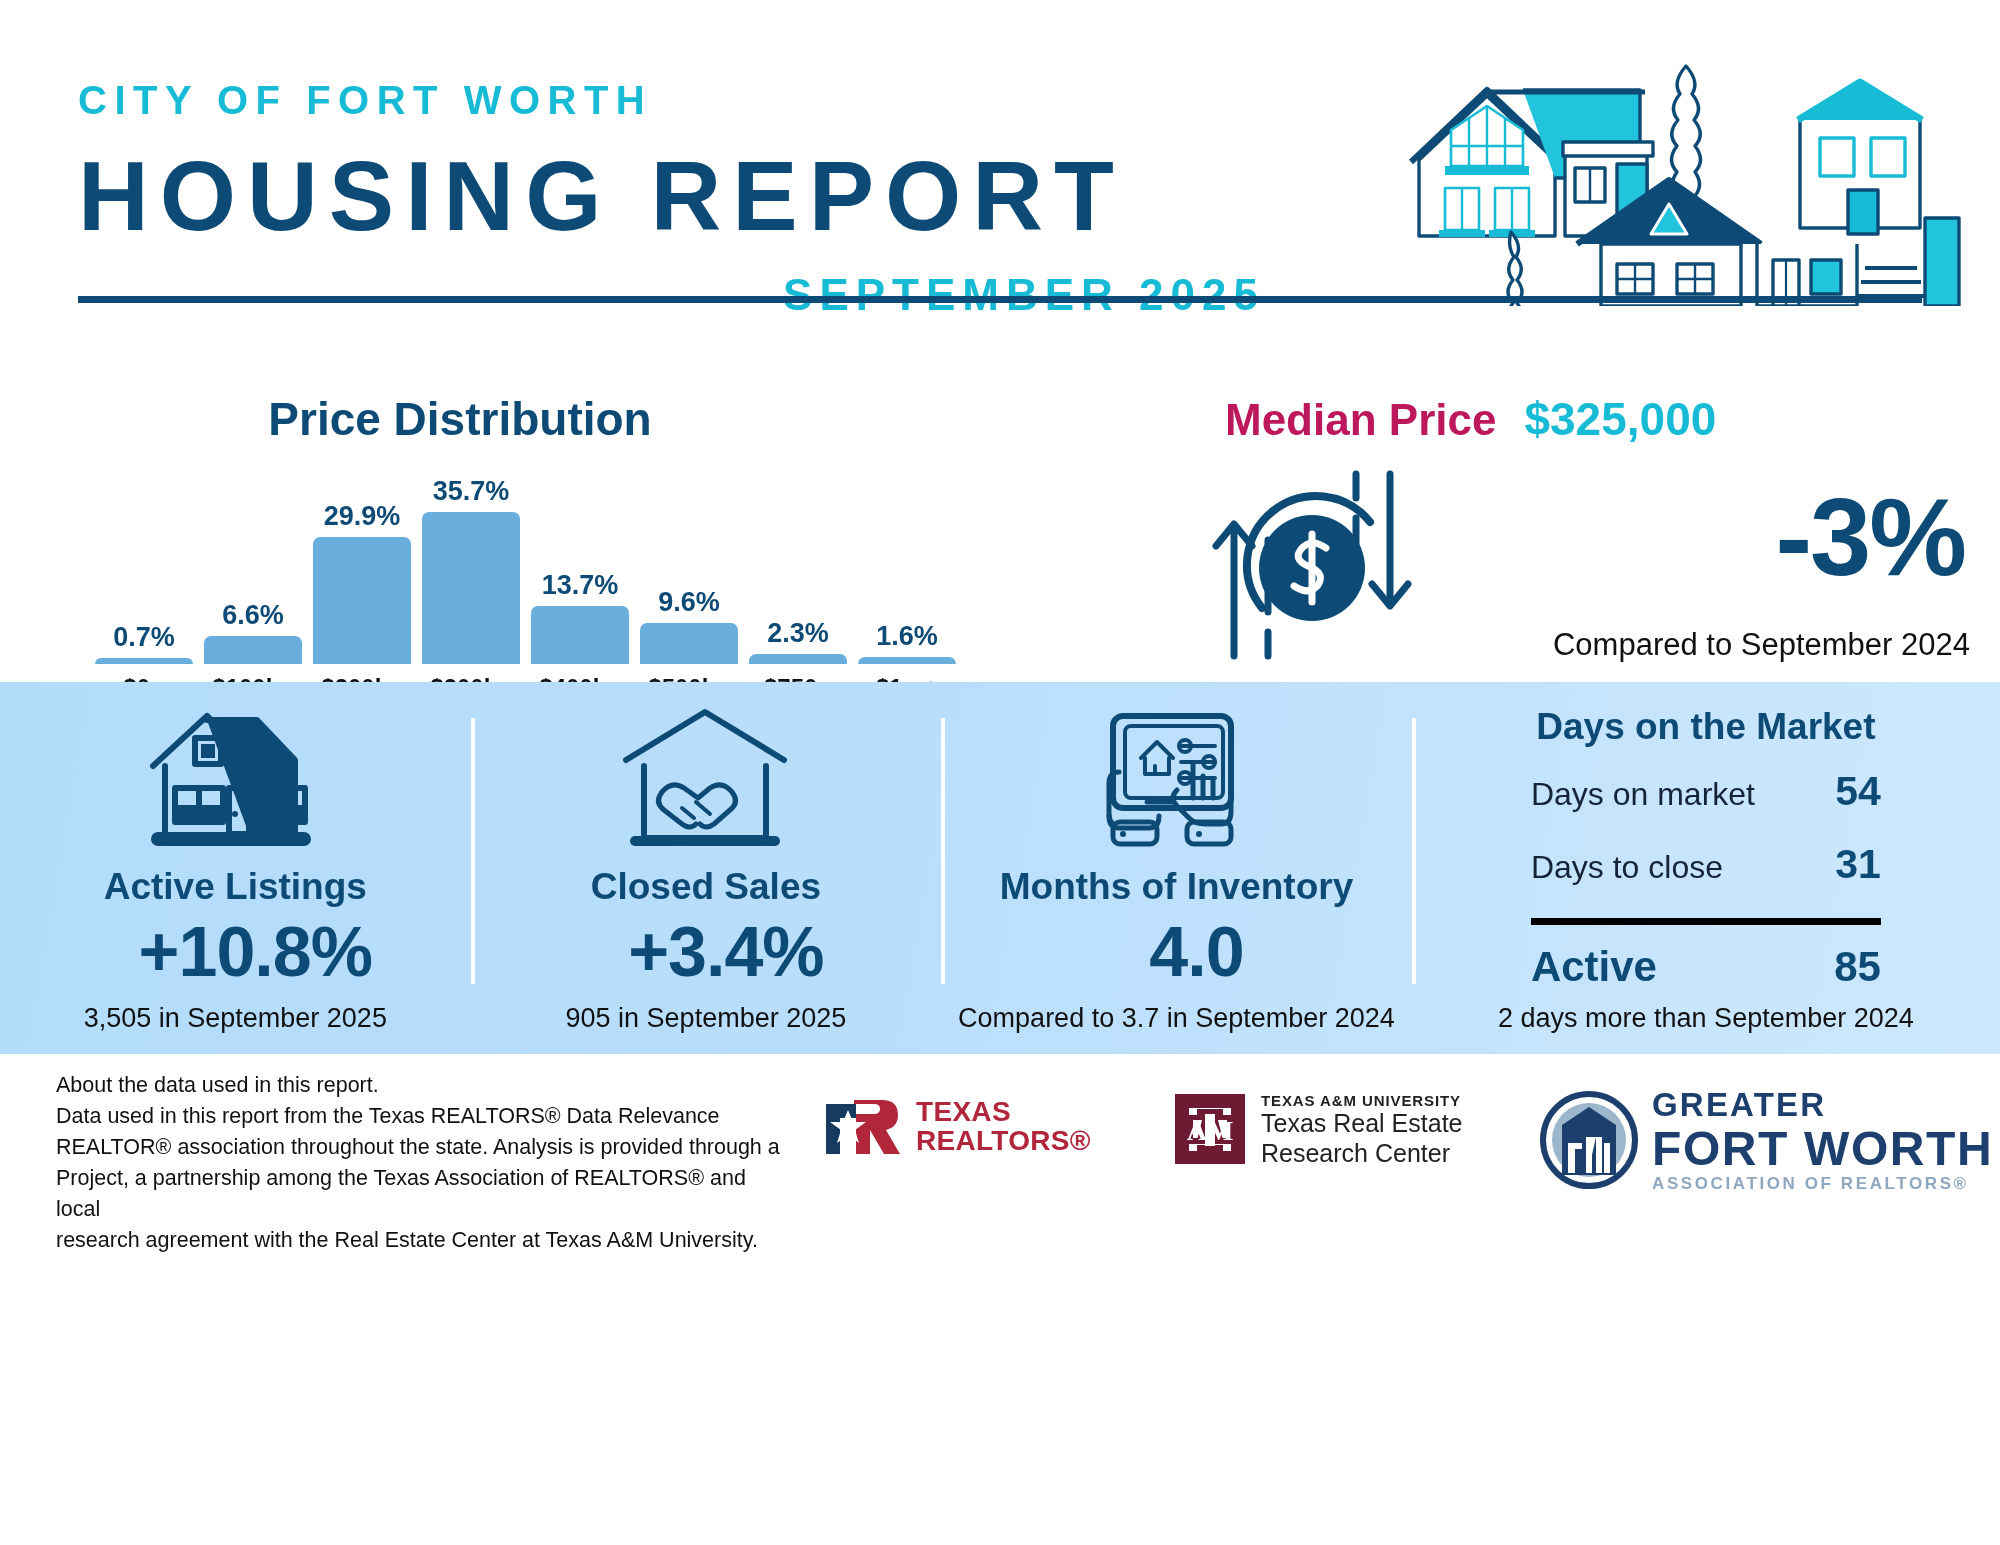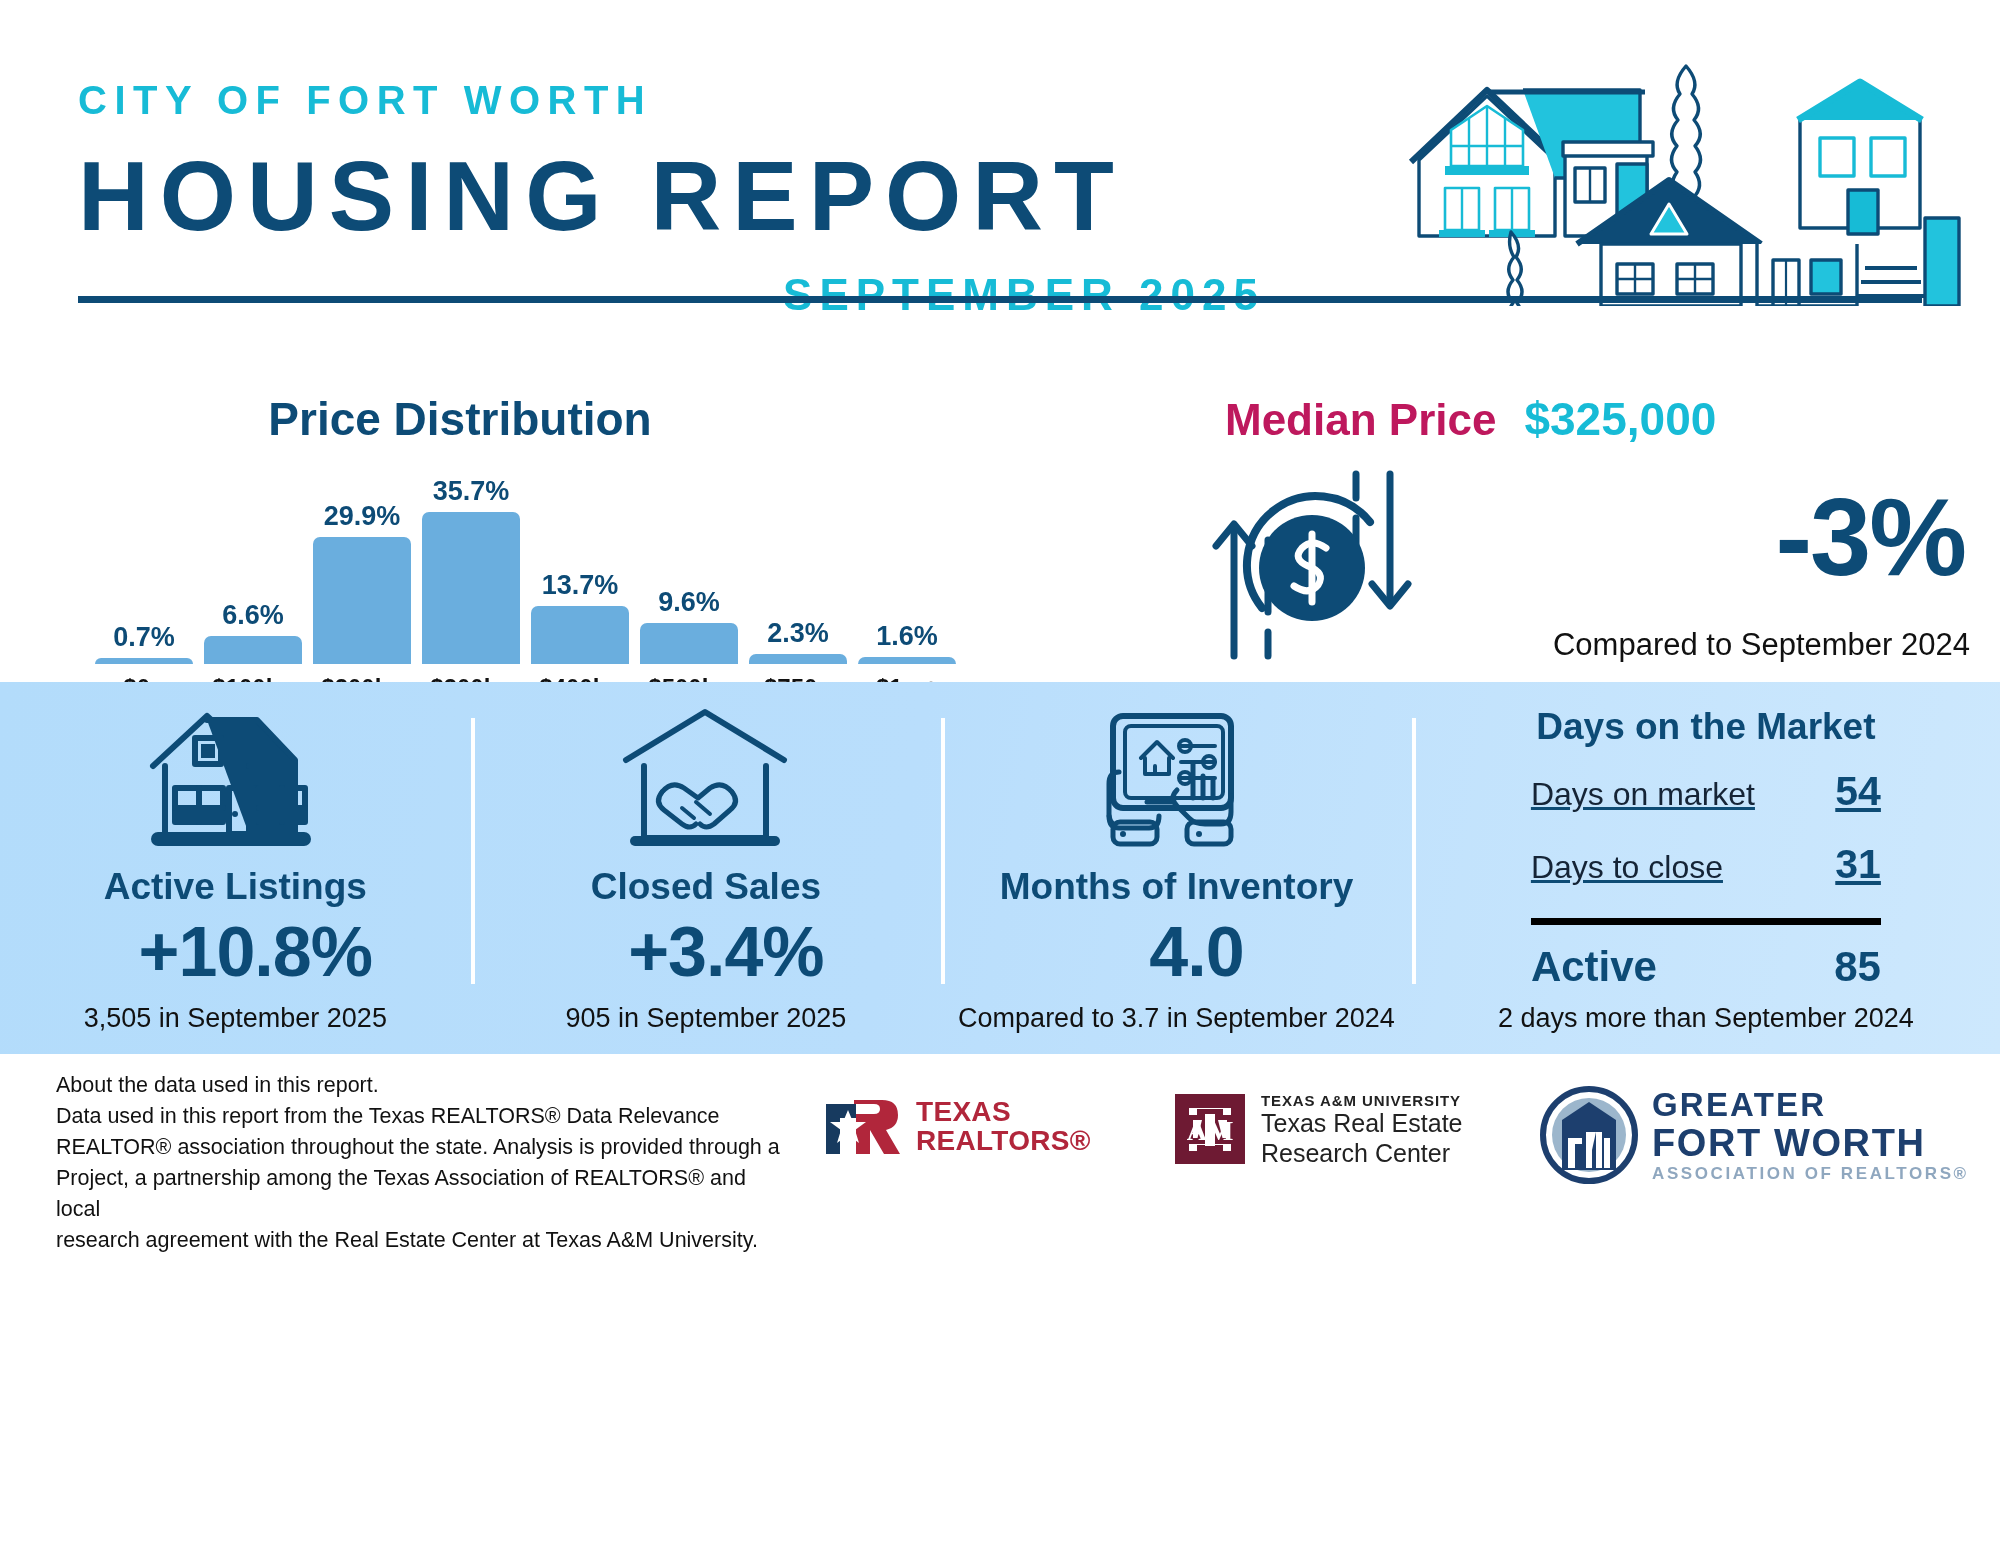--- a/index.html
+++ b/index.html
@@ -84,21 +84,21 @@
   .divider { position:absolute; top:36px; bottom:70px; width:4px; background:#ffffff; }
   .cell-icon { height:166px; display:flex; align-items:center; justify-content:center; margin-top:14px; }
   .cell-title { font-size:37px; font-weight:bold; color:#0d4b76; margin-top:4px; }
   .cell-stat { font-size:70px; font-weight:bold; color:#0d4b76; line-height:1.05; margin-top:8px; letter-spacing:-1px;margin-left:40px; }
   .cell-note { position:absolute; bottom:20px; font-size:27px; color:#111; white-space:nowrap; }
 
   
   .dom { flex:1.25 1 0; position:relative; display:flex; flex-direction:column; align-items:center; padding-top:24px; }
   .dom-title { font-size:37px; font-weight:bold; color:#0d4b76; }
   .dom-rows { width:350px; margin-top:20px; }
-  .dom-row { display:flex; justify-content:space-between; align-items:baseline; margin-bottom:26px;text-decoration:underline; }
+  .dom-row { display:flex; justify-content:space-between; align-items:baseline; margin-bottom:26px; }
   .dom-key { font-size:32px; color:#152436; font-weight:normal; }
   .dom-num { font-size:41px; font-weight:bold; color:#0d4b76; }
   .dom-hr { height:7px; background:#000; width:350px; margin:4px 0 18px 0; }
   .dom-total-row { display:flex; justify-content:space-between; align-items:baseline; width:350px; }
   .dom-total-key { font-size:42px; font-weight:bold; color:#0d4b76; }
   .dom-total-num { font-size:42px; font-weight:bold; color:#0d4b76; }
 
   
   .footer { position:relative; height:151px; }
   .about {
@@ -106,21 +106,21 @@
     font-size:21.5px; line-height:1.44; color:#111; font-weight:normal;
   }
   .logo-tr { position:absolute; left:824px; top:42px; }
   .logo-tamu { position:absolute; left:1175px; top:38px; }
   .logo-gfw { position:absolute; left:1540px; top:32px; }
   .lg-row { display:flex; align-items:center; gap:14px; }
   .tr-text { font-size:28px; font-weight:bold; color:#b1263b; line-height:1.02; letter-spacing:0.3px; }
   .tamu-small { font-size:15px; font-weight:bold; color:#222; letter-spacing:0.9px; }
   .tamu-big { font-size:25px; color:#222; line-height:1.18; font-weight:normal; }
   .gfw-l1 { font-size:33px; font-weight:bold; color:#1d3f6e; letter-spacing:2.2px; }
-  .gfw-l2 { font-size:38px; font-weight:bold; color:#1d3f6e; letter-spacing:1.6px; line-height:1.05; }
+  .gfw-l2 { font-size:48px; font-weight:bold; color:#1d3f6e; letter-spacing:1.6px; line-height:1.05; }
   .gfw-l3 { font-size:17px; font-weight:bold; color:#8fa7bf; letter-spacing:2.6px; }
 </style>
 </head>
 <body>
 
 <div class="header">
   <div class="hdr-text">
     <div class="kicker">CITY OF FORT WORTH</div>
     <div class="maintitle">HOUSING REPORT</div>
     <div class="subtitle">SEPTEMBER 2025</div>

